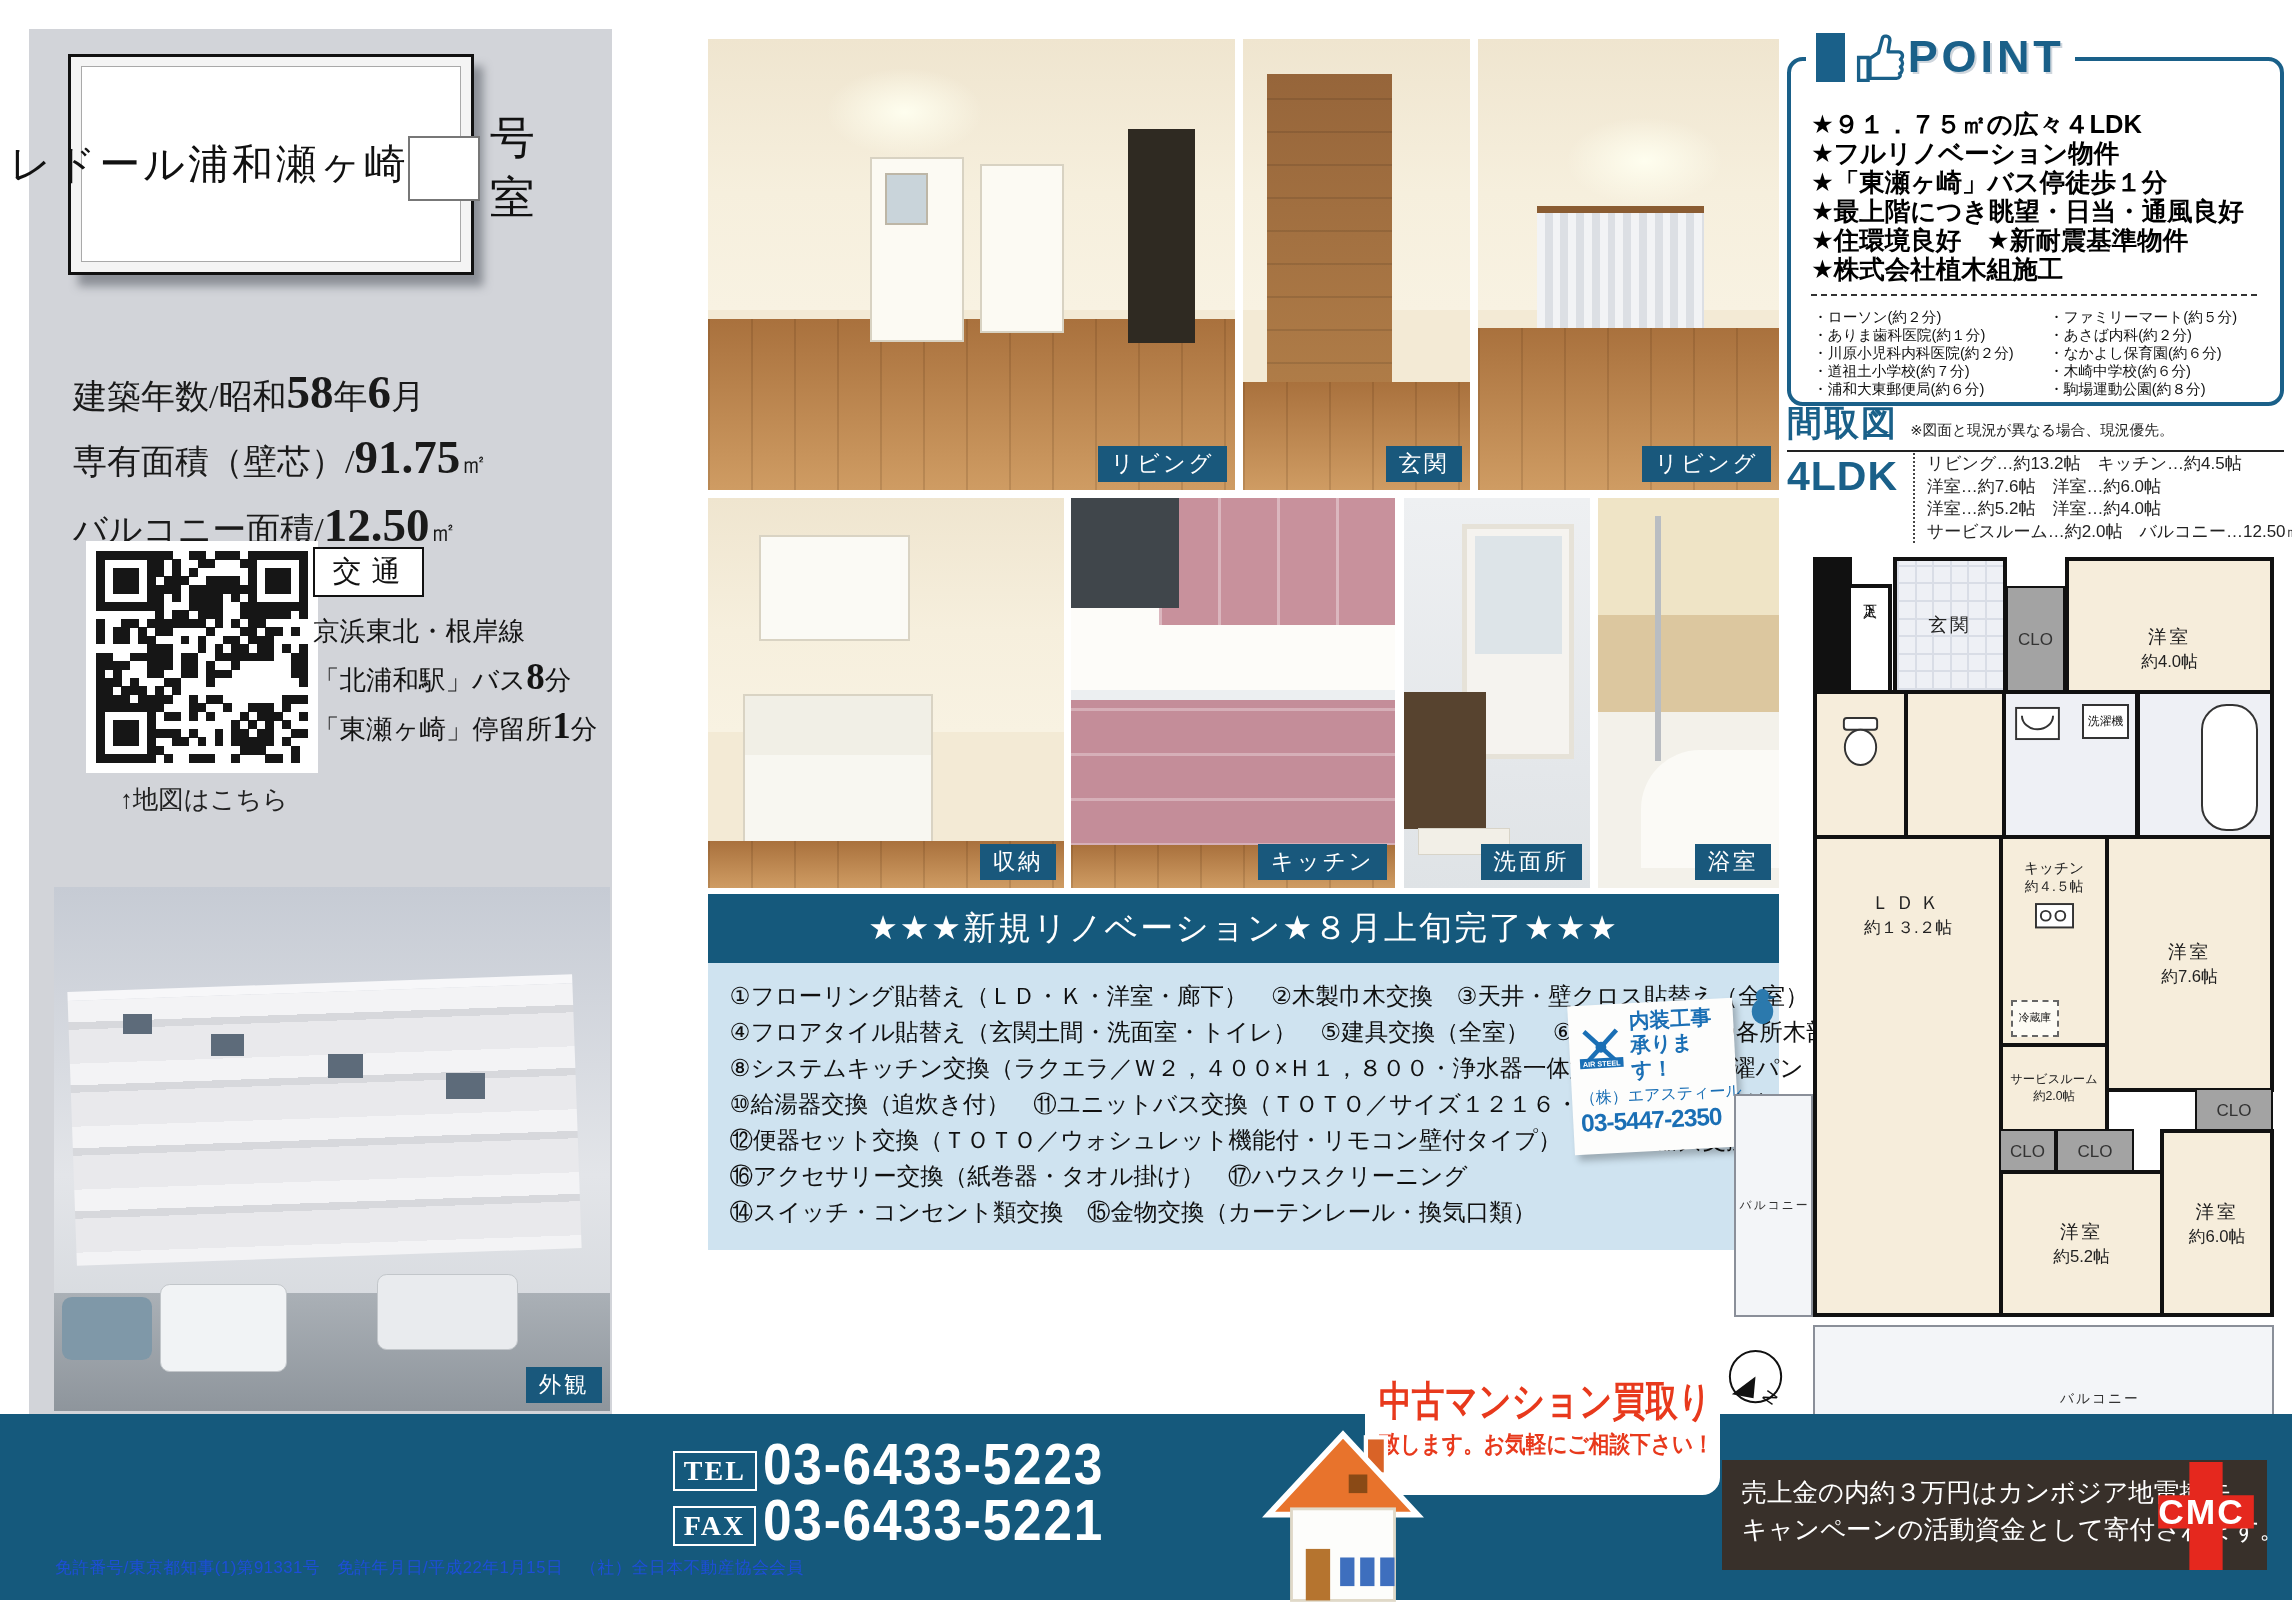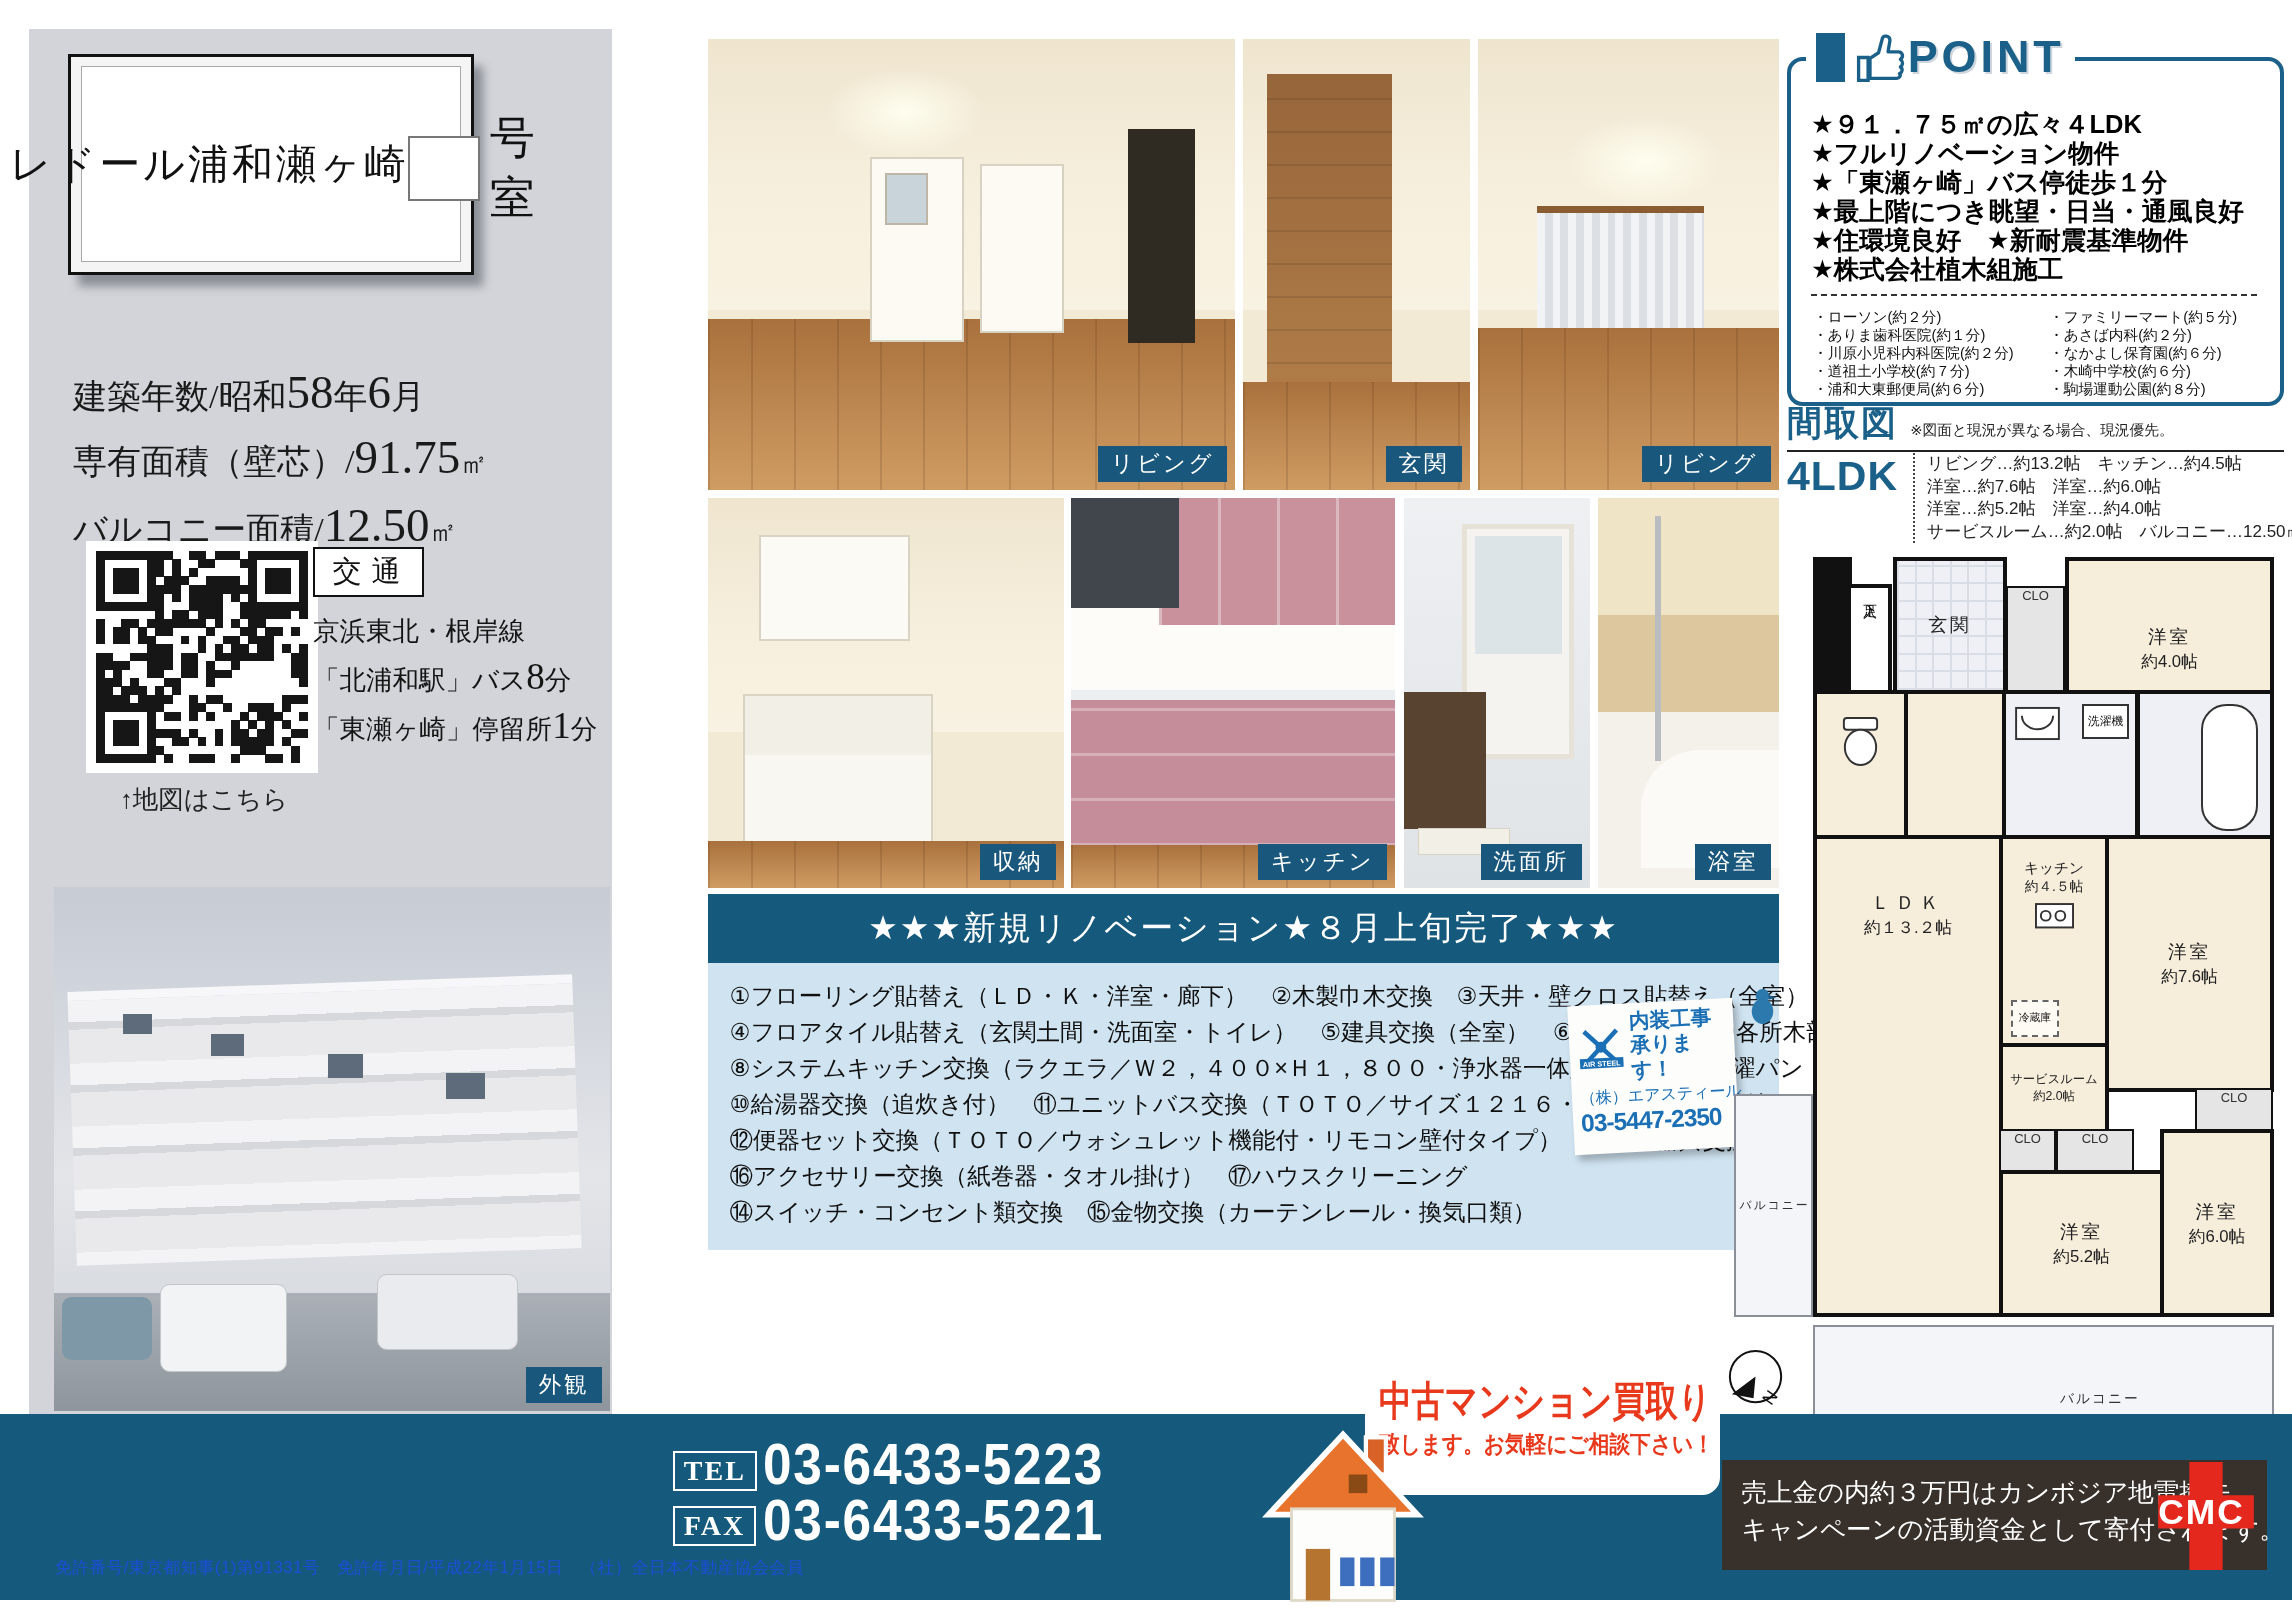--- a/index.html
+++ b/index.html
@@ -14,21 +14,21 @@
   .title-box{left:39px;top:24.5px;width:380px;height:196px;background:#f4f4f4;border:3.9px solid #111;
              box-shadow:9.8px 11.8px 8.8px rgba(80,85,95,.55);padding:9.8px;}
   .title-inner{width:100%;height:100%;background:#fff;border:1px solid #a9a9a9;box-sizing:border-box;
                display:flex;align-items:center;justify-content:center;}
   .title-line1{font-size:41px;letter-spacing:2.9px;white-space:nowrap;}
   .title-line2{display:flex;align-items:center;margin-top:7.8px;}
   .room-box{width:94px;height:61px;background:#fff;border:2px solid #777;margin-right:9.8px;}
   .title-suffix{font-size:45px;letter-spacing:15.7px;}
 
   .info-block{left:44px;top:333px;width:529px;font-size:34px;line-height:61px;color:#1a1a1a;white-space:nowrap;}
-  .bignum{font-weight:normal;font-size:47px;}
+  .bignum{font-weight:bold;font-size:47px;}
   .sqm{font-size:27.4px;}
 
   .qr-wrap{left:57px;top:512px;width:212px;height:212px;background:#fff;padding:9.8px;}
   .qr{position:relative;width:100%;height:100%;background:#fff;}
   .qr i{position:absolute;width:4.2%;height:4.2%;background:#161616;}
   .qr-caption{left:67px;top:753px;width:216px;text-align:center;font-size:25.5px;color:#222;}
 
   .access{left:284px;top:518px;width:294px;}
   .access-head{display:inline-block;border:2px solid #111;background:#fff;font-size:29px;letter-spacing:9.8px;
                padding:2.9px 11.8px 2.9px 17.6px;}
@@ -81,22 +81,22 @@
   .ldk-type{left:1787px;top:453px;font-size:41px;font-weight:bold;color:#1a6089;letter-spacing:1px;}
   .rooms-list{left:1913px;top:453px;width:372px;border-left:2.9px dotted #444;padding-left:11.8px;}
   .room-line{font-size:17px;line-height:22.5px;color:#222;white-space:nowrap;}
 
   
   .fp{left:1720px;top:545px;width:570px;height:980px;}
   .room{position:absolute;background:#f6eddb;border:4.9px solid #111;box-sizing:border-box;}
   .room .rname{display:block;text-align:center;font-size:18.6px;color:#222;letter-spacing:2.9px;}
   .room .rsize{display:block;text-align:center;font-size:16.7px;color:#222;}
   .room-center{display:flex;flex-direction:column;justify-content:center;}
-  .clo{position:absolute;border:2.9px solid #111;background:#e5e5e5;display:flex;align-items:flex-start;
-       justify-content:center;font-size:13px;color:#333;box-sizing:border-box;}
+  .clo{position:absolute;border:2.9px solid #111;background:#a3a3a3;display:flex;align-items:center;
+       justify-content:center;font-size:17px;color:#333;box-sizing:border-box;}
   .tilebg{background:
       repeating-linear-gradient(0deg,#d9dde6 0 2px,transparent 2px 17.6px),
       repeating-linear-gradient(90deg,#d9dde6 0 2px,transparent 2px 17.6px),#eef0f5;}
   .balcony{position:absolute;background:#f3f5f8;border:2px solid #8a8f99;box-sizing:border-box;}
   .balc-label{position:absolute;font-size:13.7px;color:#333;letter-spacing:2px;white-space:nowrap;}
   .wallmass{position:absolute;background:#111;}
   .hatch{position:absolute;border:2px solid #555;background:#fff;font-size:9.8px;line-height:11.8px;
          color:#333;text-align:center;padding:2.9px 3.9px;}
 
   

